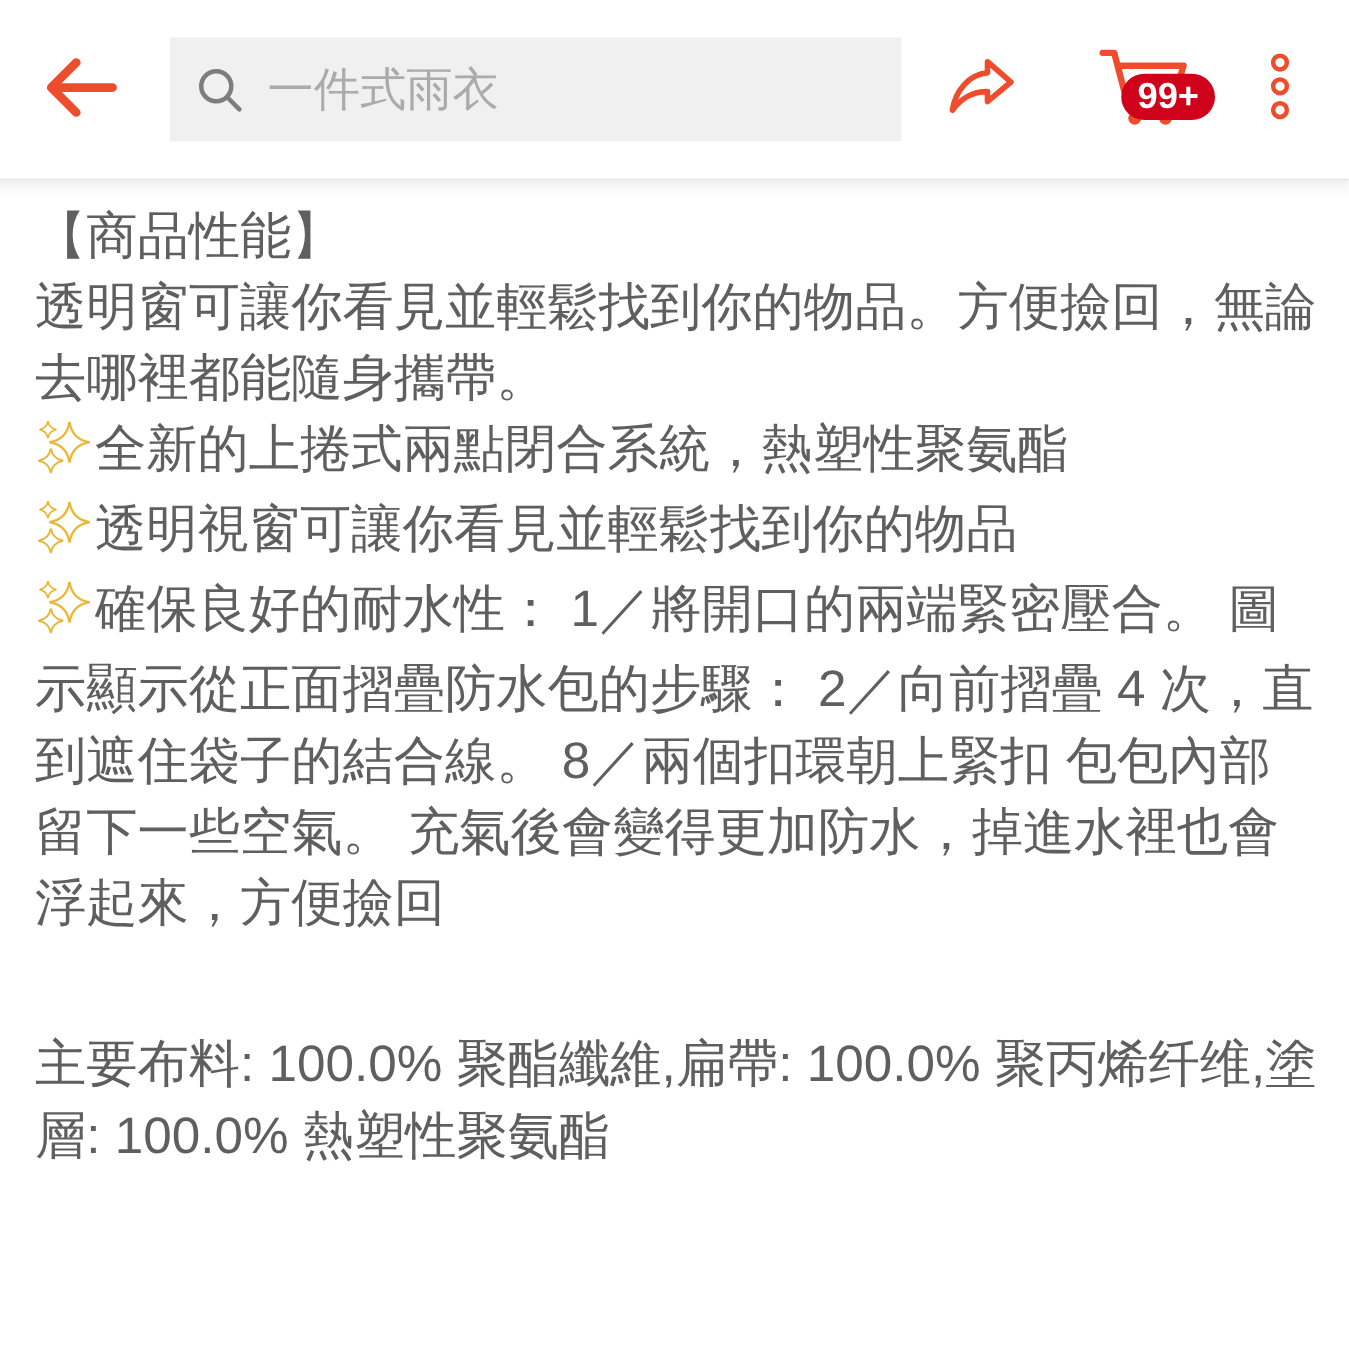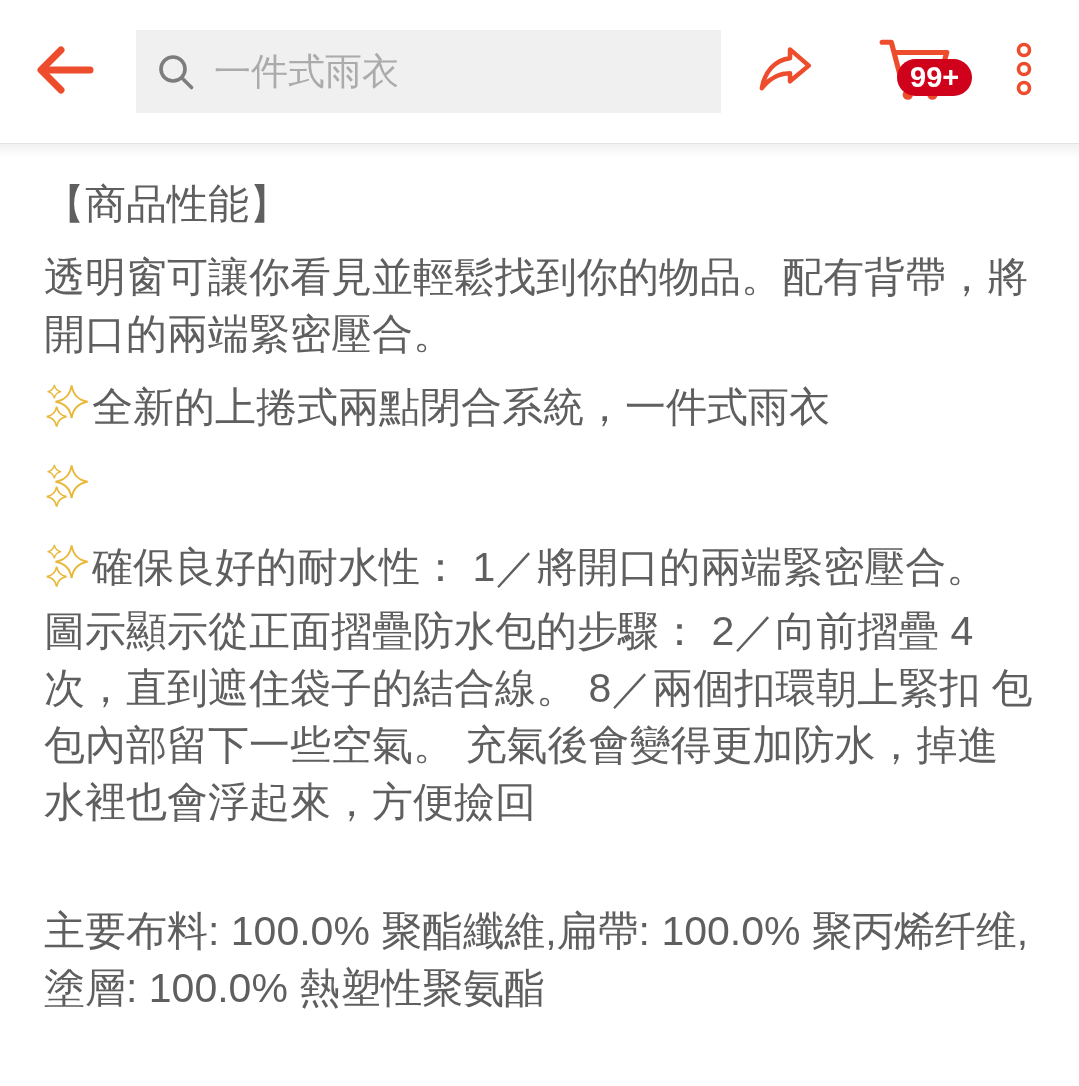--- a/index.html
+++ b/index.html
@@ -41,21 +41,21 @@
 
   
   .hdr-divider{height:1px;background:#e3e3e3;flex:0 0 1px;}
   .hdr-fade{height:14px;background:linear-gradient(#f1f1f1,#ffffff);flex:0 0 14px;}
 
   
   .content{
     padding:2px 24px 0 28px;
     font-size:41px;line-height:57px;color:#5f5f5f;
   }
-  .content p{margin:16px;}
+  .content p{margin:0;}
   .sec2{margin-top:72px;}
   .sparkle{display:inline-block;vertical-align:-7px;margin-right:2px;}
   .sparkle svg{display:inline-block;width:46px;height:46px;}
 </style>
 </head>
 <body>
 
 <div class="screen">
 
   <header class="app-header">
@@ -114,34 +114,34 @@
   </header>
 
   <div class="hdr-divider"></div>
   <div class="hdr-fade"></div>
 
   <main class="content">
 
     <section>
       <p>【商品性能】</p>
 
-      <p>透明窗可讓你看見並輕鬆找到你的物品。配有背帶，將開口的兩端緊密壓合。</p>
+      <p>透明窗可讓你看見並輕鬆找到你的物品。方便撿回，無論去哪裡都能隨身攜帶。</p>
 
 
       <p><span class="sparkle"><svg viewBox="0 0 40 40">
               <path d="M24 3 C25.3 11.4 29.8 15.9 38 17.2 C29.8 18.5 25.3 23 24 31.4 C22.7 23 18.2 18.5 10 17.2 C18.2 15.9 22.7 11.4 24 3 Z" fill="url(#gA)" stroke="#E9B83A" stroke-width="1.6"></path>
               <path d="M11 21.5 C11.9 26.6 14.5 29.2 19.6 30.1 C14.5 31 11.9 33.6 11 38.7 C10.1 33.6 7.5 31 2.4 30.1 C7.5 29.2 10.1 26.6 11 21.5 Z" fill="url(#gA)" stroke="#E9B83A" stroke-width="1.4"></path>
               <path d="M9 2.5 C9.6 6 11.4 7.8 14.9 8.4 C11.4 9 9.6 10.8 9 14.3 C8.4 10.8 6.6 9 3.1 8.4 C6.6 7.8 8.4 6 9 2.5 Z" fill="url(#gA)" stroke="#E9B83A" stroke-width="1.2"></path>
-            </svg></span><span>全新的上捲式兩點閉合系統，一件式雨衣</span></p>
+            </svg></span><span>全新的上捲式兩點閉合系統，熱塑性聚氨酯</span></p>
 
       <p><span class="sparkle"><svg viewBox="0 0 40 40">
               <path d="M24 3 C25.3 11.4 29.8 15.9 38 17.2 C29.8 18.5 25.3 23 24 31.4 C22.7 23 18.2 18.5 10 17.2 C18.2 15.9 22.7 11.4 24 3 Z" fill="url(#gA)" stroke="#E9B83A" stroke-width="1.6"></path>
               <path d="M11 21.5 C11.9 26.6 14.5 29.2 19.6 30.1 C14.5 31 11.9 33.6 11 38.7 C10.1 33.6 7.5 31 2.4 30.1 C7.5 29.2 10.1 26.6 11 21.5 Z" fill="url(#gA)" stroke="#E9B83A" stroke-width="1.4"></path>
               <path d="M9 2.5 C9.6 6 11.4 7.8 14.9 8.4 C11.4 9 9.6 10.8 9 14.3 C8.4 10.8 6.6 9 3.1 8.4 C6.6 7.8 8.4 6 9 2.5 Z" fill="url(#gA)" stroke="#E9B83A" stroke-width="1.2"></path>
-            </svg></span></p>
+            </svg></span><span>透明視窗可讓你看見並輕鬆找到你的物品</span></p>
 
       <p><span class="sparkle"><svg viewBox="0 0 40 40">
               <path d="M24 3 C25.3 11.4 29.8 15.9 38 17.2 C29.8 18.5 25.3 23 24 31.4 C22.7 23 18.2 18.5 10 17.2 C18.2 15.9 22.7 11.4 24 3 Z" fill="url(#gA)" stroke="#E9B83A" stroke-width="1.6"></path>
               <path d="M11 21.5 C11.9 26.6 14.5 29.2 19.6 30.1 C14.5 31 11.9 33.6 11 38.7 C10.1 33.6 7.5 31 2.4 30.1 C7.5 29.2 10.1 26.6 11 21.5 Z" fill="url(#gA)" stroke="#E9B83A" stroke-width="1.4"></path>
               <path d="M9 2.5 C9.6 6 11.4 7.8 14.9 8.4 C11.4 9 9.6 10.8 9 14.3 C8.4 10.8 6.6 9 3.1 8.4 C6.6 7.8 8.4 6 9 2.5 Z" fill="url(#gA)" stroke="#E9B83A" stroke-width="1.2"></path>
             </svg></span><span>確保良好的耐水性： 1／將開口的兩端緊密壓合。 圖示顯示從正面摺疊防水包的步驟： 2／向前摺疊 4 次，直到遮住袋子的結合線。 8／兩個扣環朝上緊扣 包包內部留下一些空氣。 充氣後會變得更加防水，掉進水裡也會浮起來，方便撿回</span></p>
     </section>
 
     <section class="sec2">
       <p>主要布料: 100.0% 聚酯纖維,扁帶: 100.0% 聚丙烯纤维,塗層: 100.0% 熱塑性聚氨酯</p>

